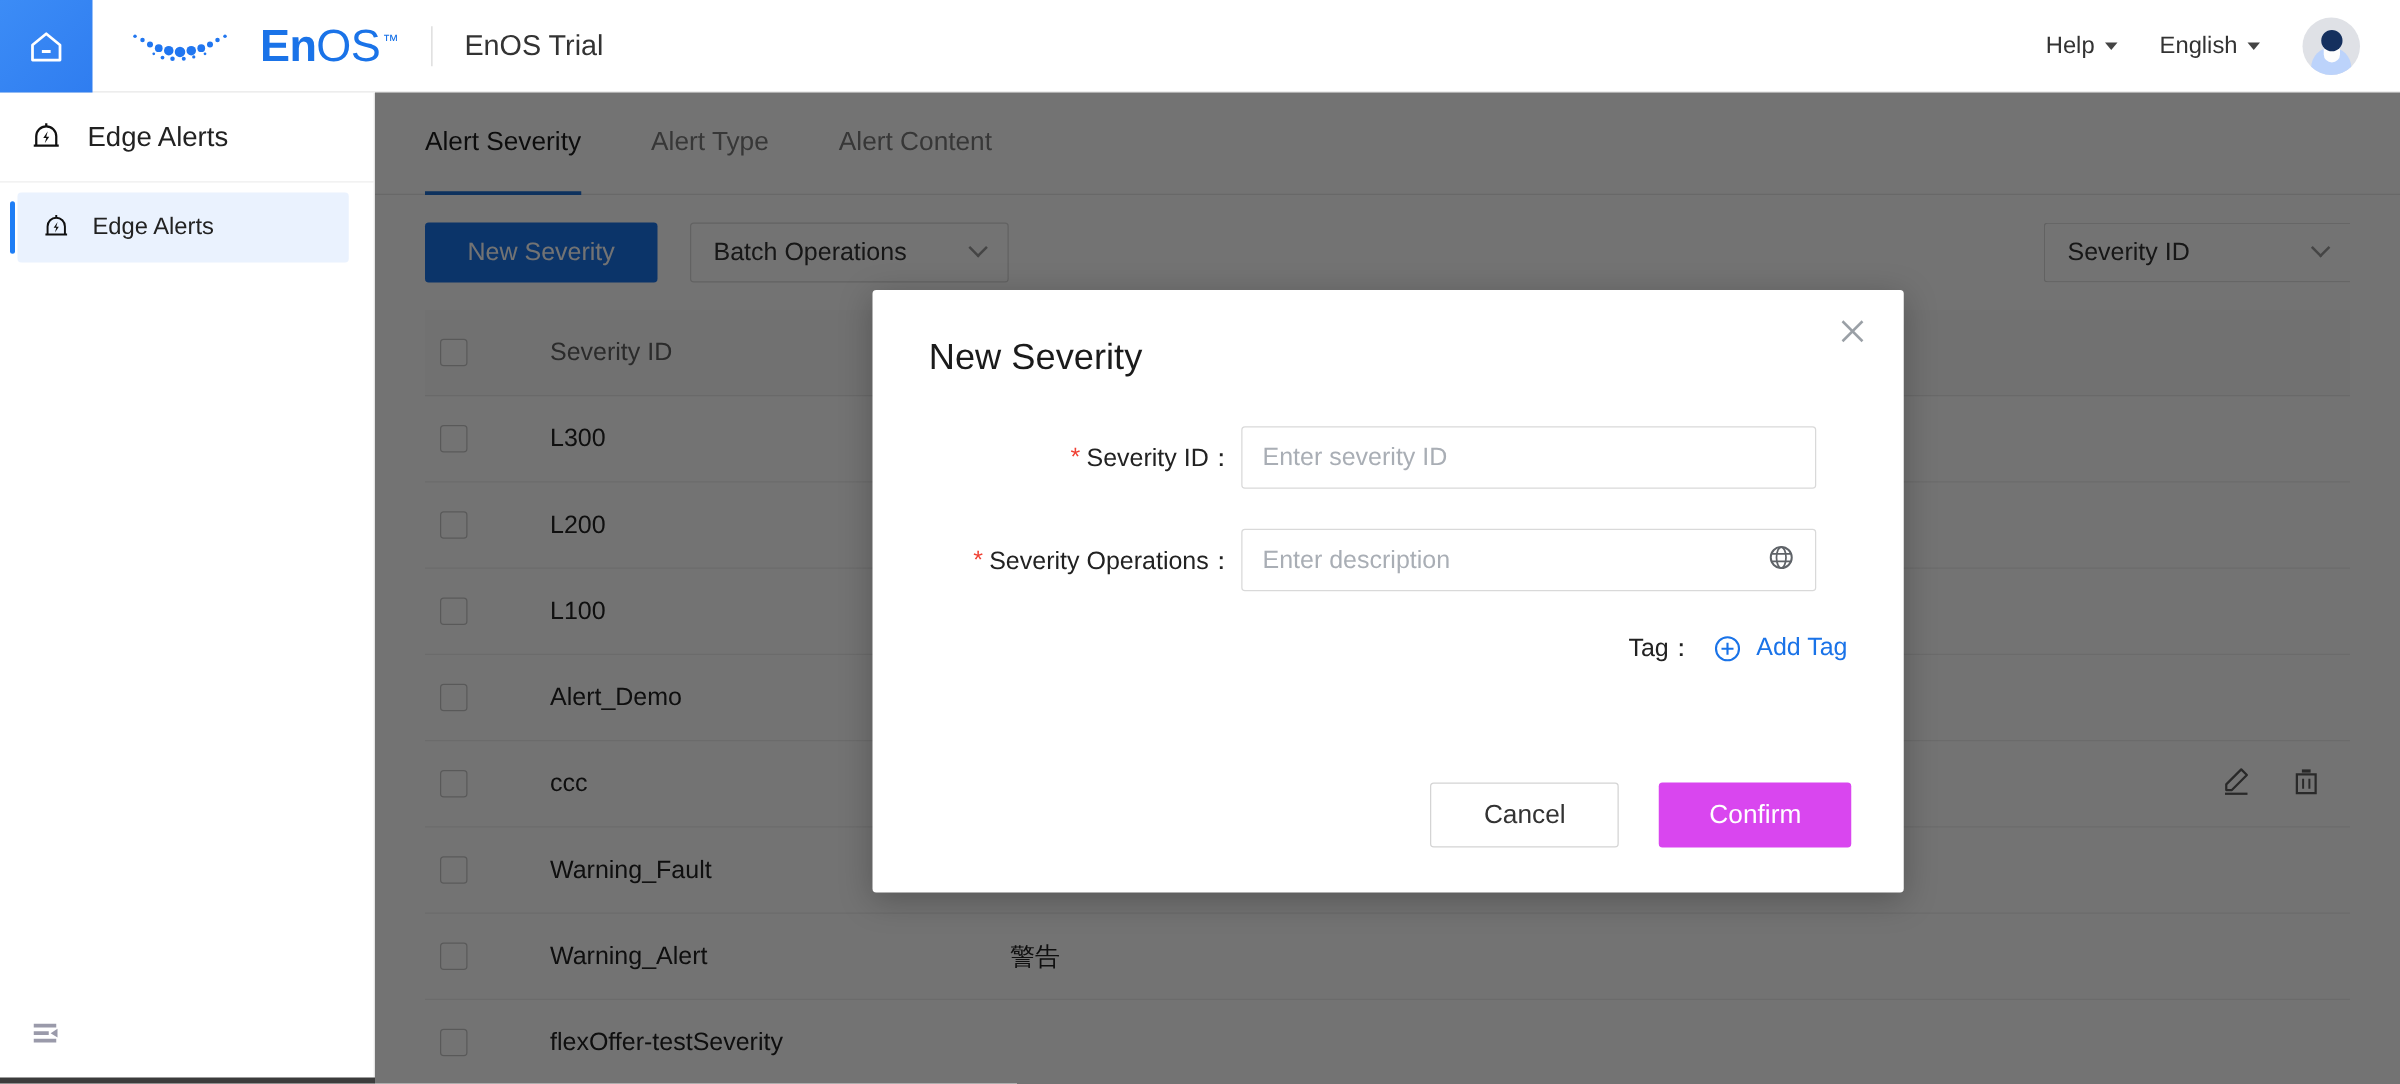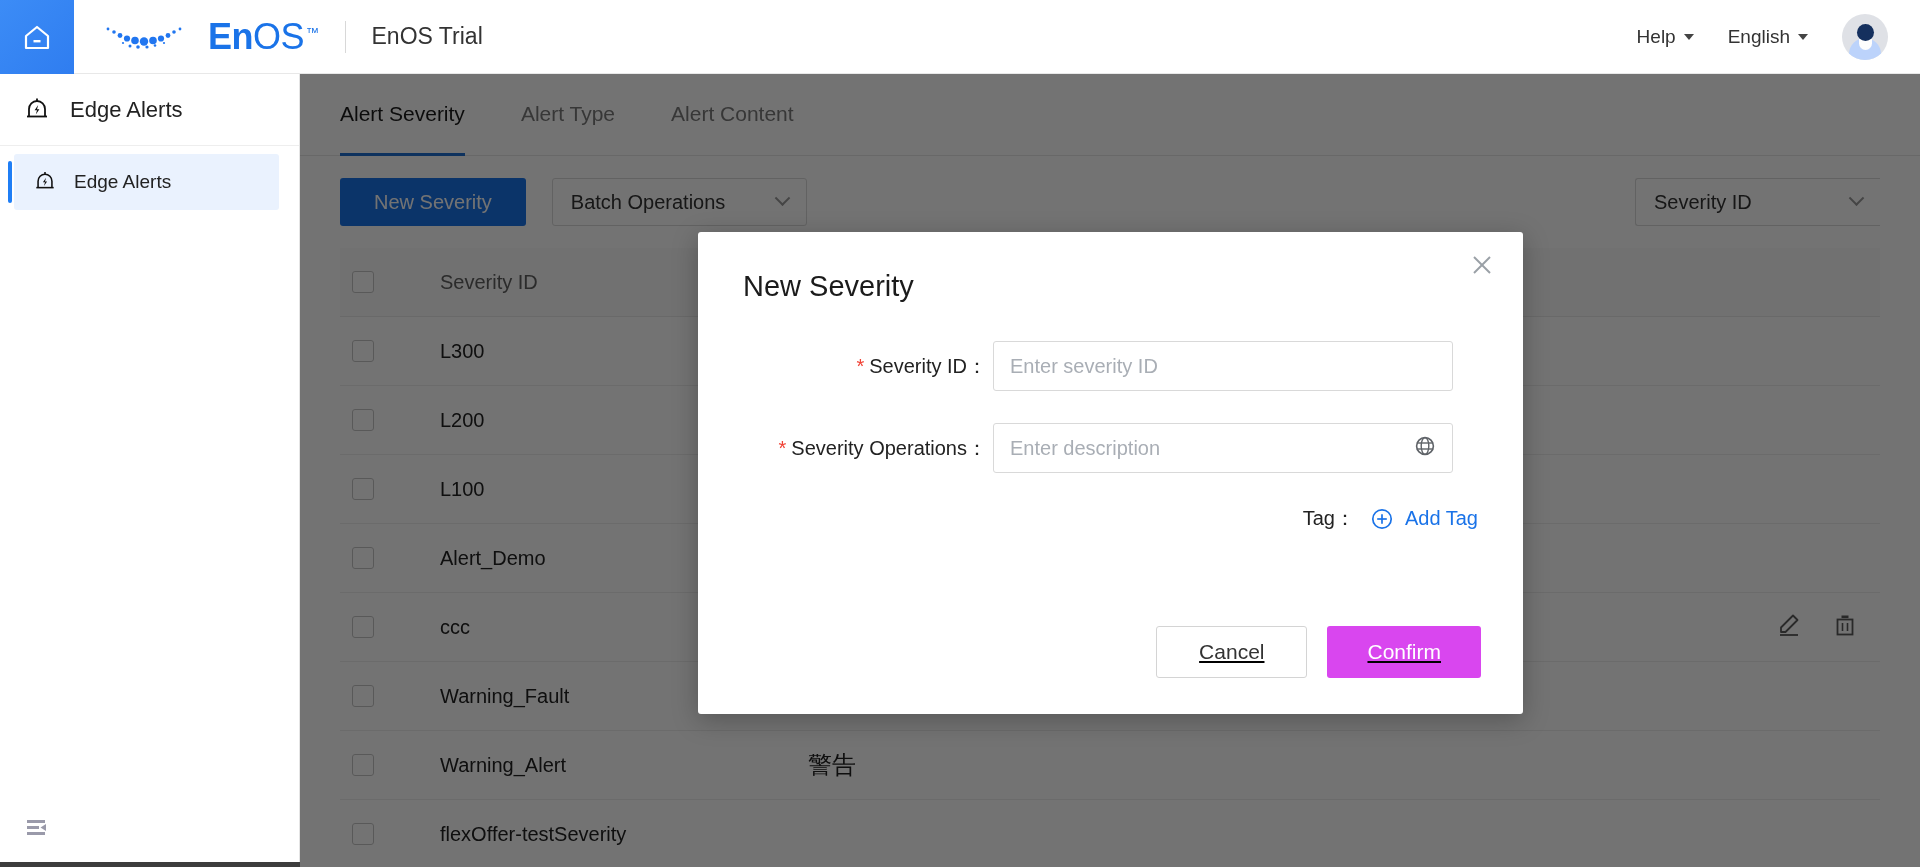--- a/index.html
+++ b/index.html
@@ -145,21 +145,21 @@
     display: flex; align-items: center; height: 69px;
     border-bottom: 1px solid #ededed;
   }
   .tr.thead { background: #fafafa; border-bottom: 1px solid #e8e8e8; }
   .td-check { width: 100px; display: flex; align-items: center; padding-left: 12px; }
   .cbox {
     width: 22px; height: 22px; border: 1px solid #c6c6c6; border-radius: 3px;
     background: #fff; cursor: pointer;
   }
   .td-id { width: 368px; font-size: 20px; color: #222; }
-  .td-desc { width: 360px; font-size: 24px; color: #222; }
+  .td-desc { width: 360px; font-size: 20px; color: #222; }
   .tr.thead .td-id, .tr.thead .td-desc { color: #5f5f5f; }
   .td-actions {
     margin-left: auto; display: flex; gap: 30px; padding-right: 22px;
   }
   .icon-btn { cursor: pointer; opacity: .9; }
 
   
   .overlay {
     position: absolute; top: 74px; left: 300px; width: 1620px; height: 793px;
     background: rgba(0,0,0,0.55); z-index: 20;
@@ -191,21 +191,21 @@
     flex: 1; border: none; outline: none; font-size: 20px; color: #333;
     font-family: inherit; background: transparent;
   }
   .field input::placeholder { color: #a9aeb5; }
   .tag-row { display: flex; align-items: center; margin-bottom: 16px; justify-content: flex-end; }
   .add-tag {
     display: flex; align-items: center; gap: 12px; color: #1a73e8;
     font-size: 20px; cursor: pointer; padding-left: 10px;
   }
   .modal-footer {
-    position: absolute; right: 42px; bottom: 36px; display: flex; gap: 20px; text-decoration: underline;
+    position: absolute; right: 42px; bottom: 36px; display: flex; gap: 32px;
   }
   .btn-cancel {
     height: 52px; padding: 0 42px; background: #fff; color: #333;
     border: 1px solid #d4d4d4; border-radius: 3px; font-size: 21px;
     cursor: pointer; font-family: inherit;
   }
   .btn-confirm {
     height: 52px; padding: 0 40px; background: #d946ef; color: #fff;
     border: none; border-radius: 3px; font-size: 21px; cursor: pointer;
     font-family: inherit;

